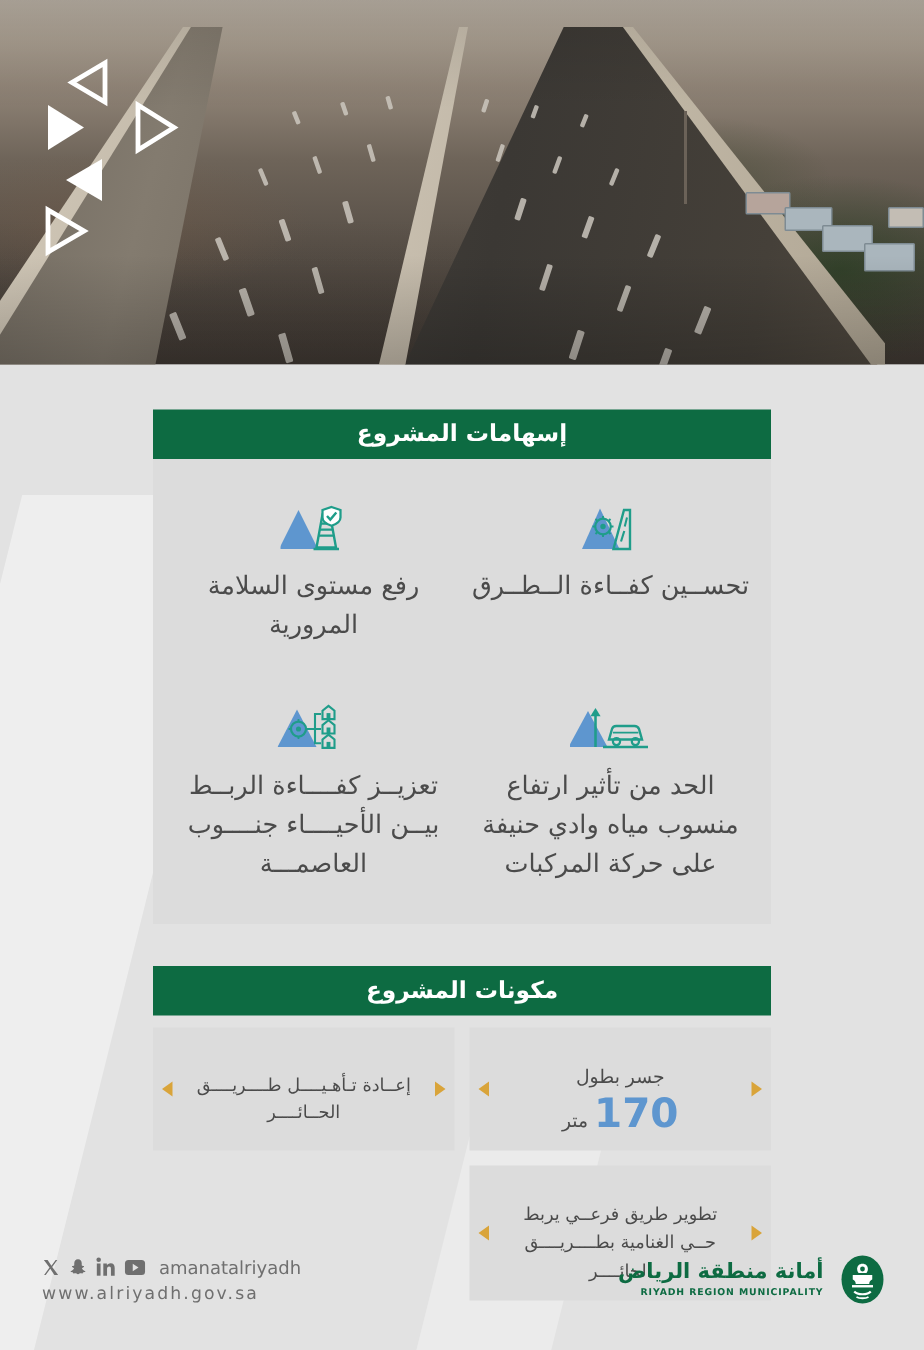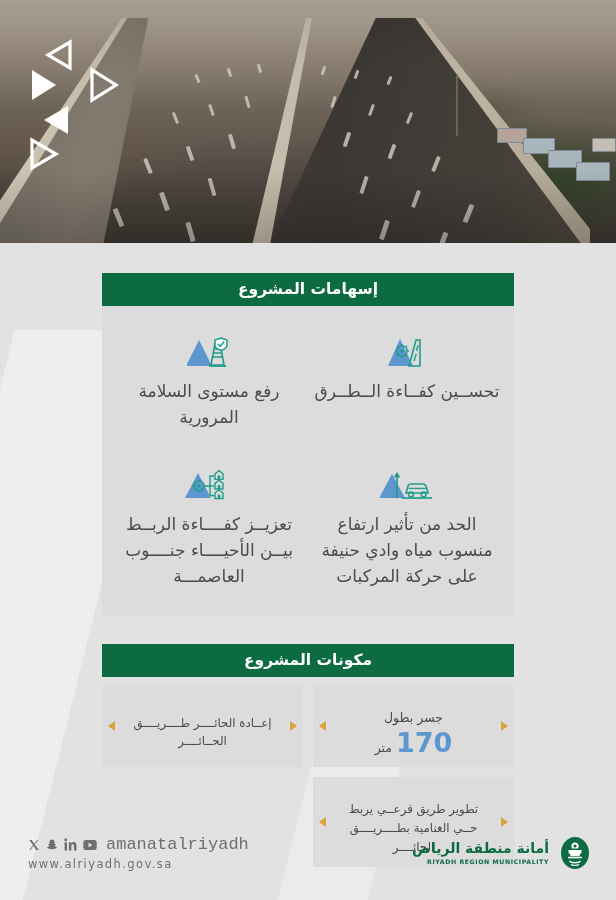--- a/index.html
+++ b/index.html
@@ -326,23 +326,22 @@
   }
   .social-block { display: flex; flex-direction: column; gap: 3px; }
   .social-row {
     display: flex;
     align-items: center;
     gap: 6px;
     direction: ltr;
   }
   .social-handle {
     color: #6f6f6f;
-    font-size: 17px;
+    font-size: 12px;
     margin-left: 3px;
-    font-family: Liberation Mono, monospace;
   }
   .site-url {
     color: #6f6f6f;
     font-size: 11.5px;
     letter-spacing: 1.4px;
     direction: ltr;
   }
   .brand-block {
     display: flex;
     align-items: center;
@@ -554,21 +553,21 @@
               <span class="comp-unit">متر</span>
             </div>
           </div>
         </div>
 
 
         <div class="comp-card tall">
           <div class="mk mk-r"></div>
           <div class="mk mk-l"></div>
           <div class="comp-inner">
-            <div class="comp-text">إعــادة الحائــــر طــــريــــق الحــائــــر</div>
+            <div class="comp-text">إعــادة تـأهـيــــل طــــريــــق الحــائــــر</div>
           </div>
         </div>
 
         <div class="comp-card tall">
           <div class="mk mk-r"></div>
           <div class="mk mk-l"></div>
           <div class="comp-inner">
             <div class="comp-text">تطوير طريق فرعــي يربط حــي الغنامية بطــــريــــق الحائــــر</div>
           </div>
         </div>

